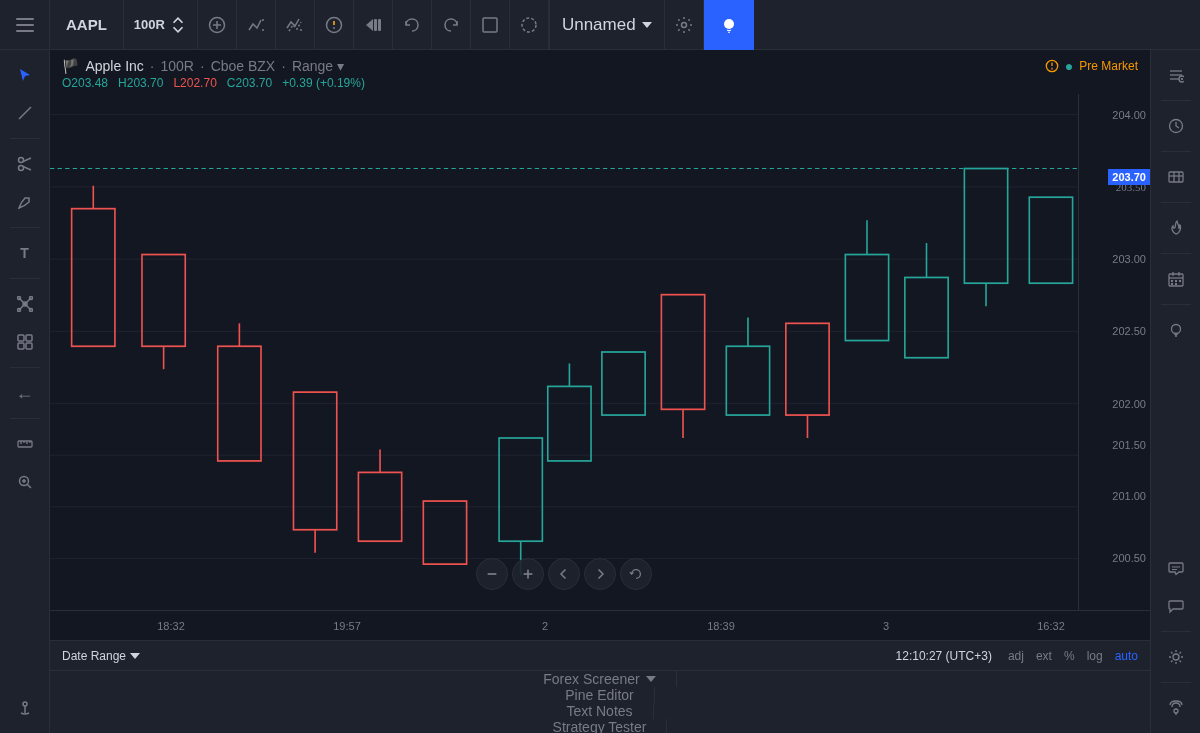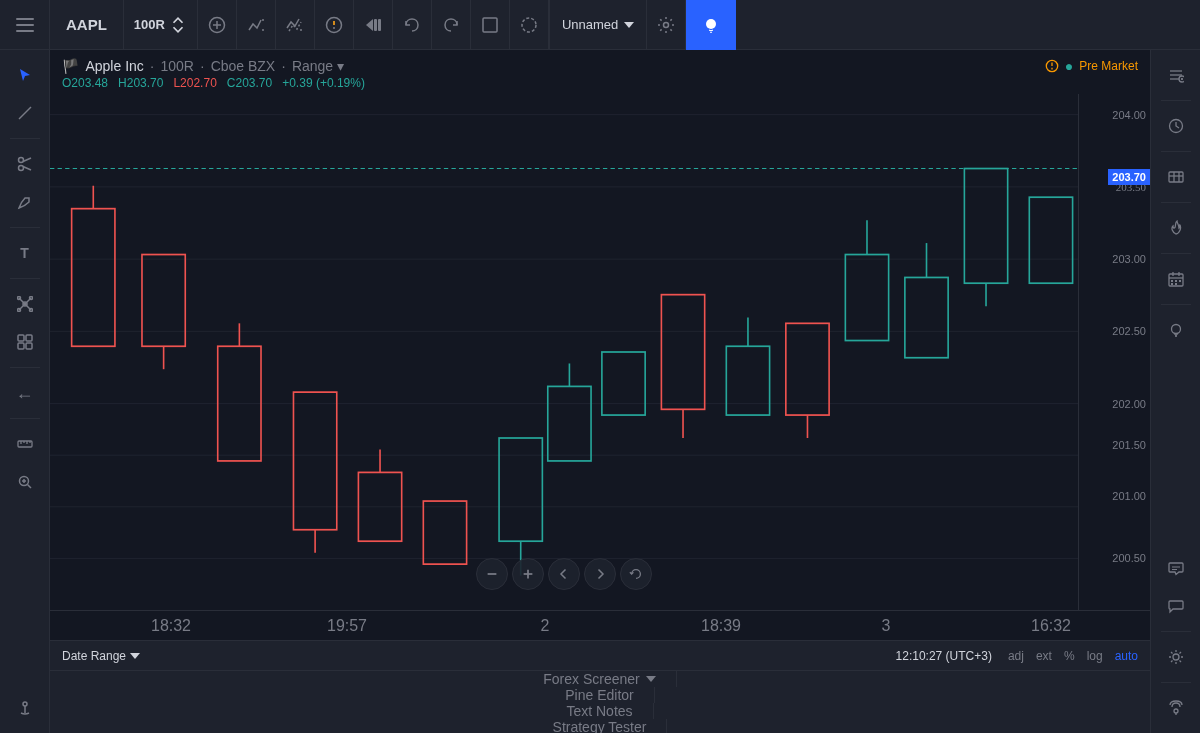--- a/index.html
+++ b/index.html
@@ -185,21 +185,21 @@
       height: 30px;
       background: #131722;
       border-top: 1px solid #2a2e39;
       display: flex; align-items: center;
       padding: 0 12px;
       flex-shrink: 0;
       position: relative;
     }
     .time-label {
       position: absolute;
-      font-size: 16px;
+      font-size: 11px;
       color: #787b86;
       transform: translateX(-50%);
     }
 
     
     .status-bar {
       height: 30px;
       background: #1e222d;
       border-top: 1px solid #2a2e39;
       display: flex; align-items: center;
@@ -354,21 +354,21 @@
     </svg>
   </button>
 
   <button class="toolbar-btn">
     <svg viewBox="0 0 18 18" fill="none" stroke="currentColor" stroke-width="1.5" stroke-dasharray="3,2" width="18" height="18">
       <circle cx="9" cy="9" r="7"></circle>
     </svg>
   </button>
 
   <div class="unnamed-btn">
-    <span style="font-size:13px;text-align:center;">Unnamed</span>
+    <span style="font-size:17px;text-align:center;">Unnamed</span>
     <svg viewBox="0 0 10 6" fill="currentColor" width="10" height="6">
         <path d="M0 0l5 6 5-6z"></path>
       </svg>
   </div>
 
   <button class="toolbar-btn" style="border-left:none;">
     <svg viewBox="0 0 18 18" fill="none" stroke="currentColor" stroke-width="1.5" width="18" height="18">
       <circle cx="9" cy="9" r="2.5"></circle>
       <path d="M9 1v2M9 15v2M1 9h2M15 9h2M3.2 3.2l1.4 1.4M13.4 13.4l1.4 1.4M3.2 14.8l1.4-1.4M13.4 4.6l1.4-1.4"></path>
     </svg>

